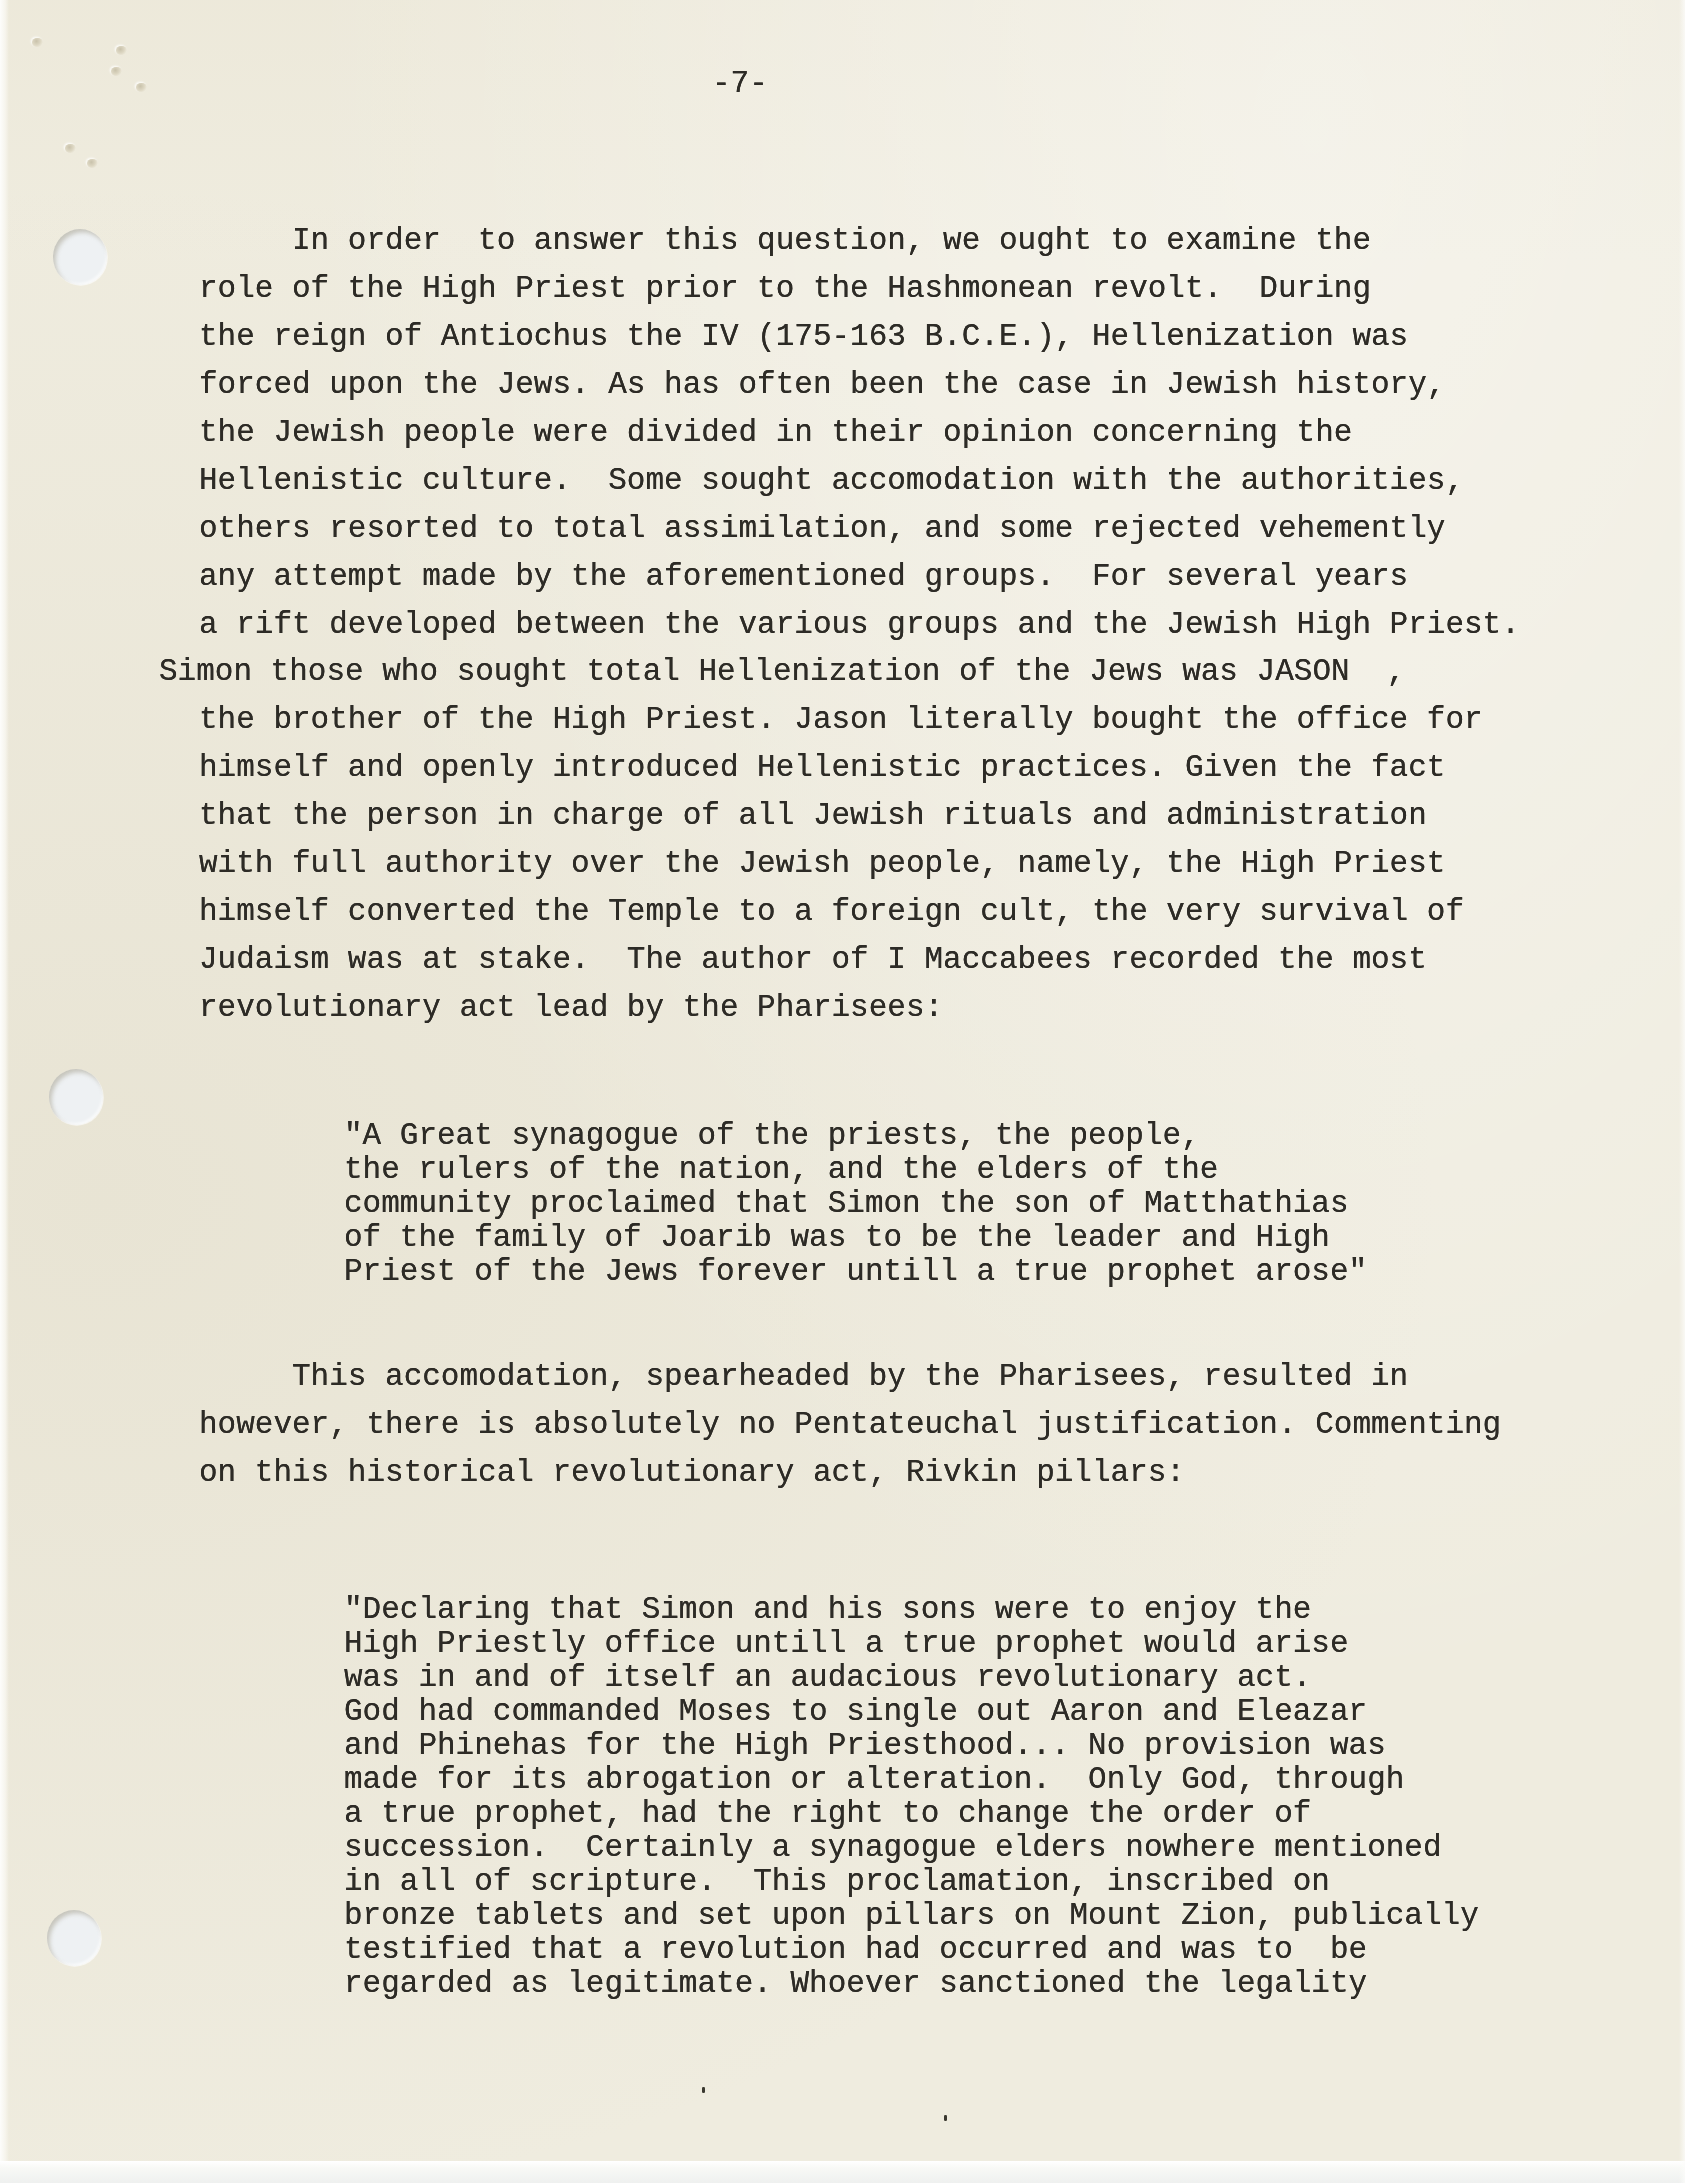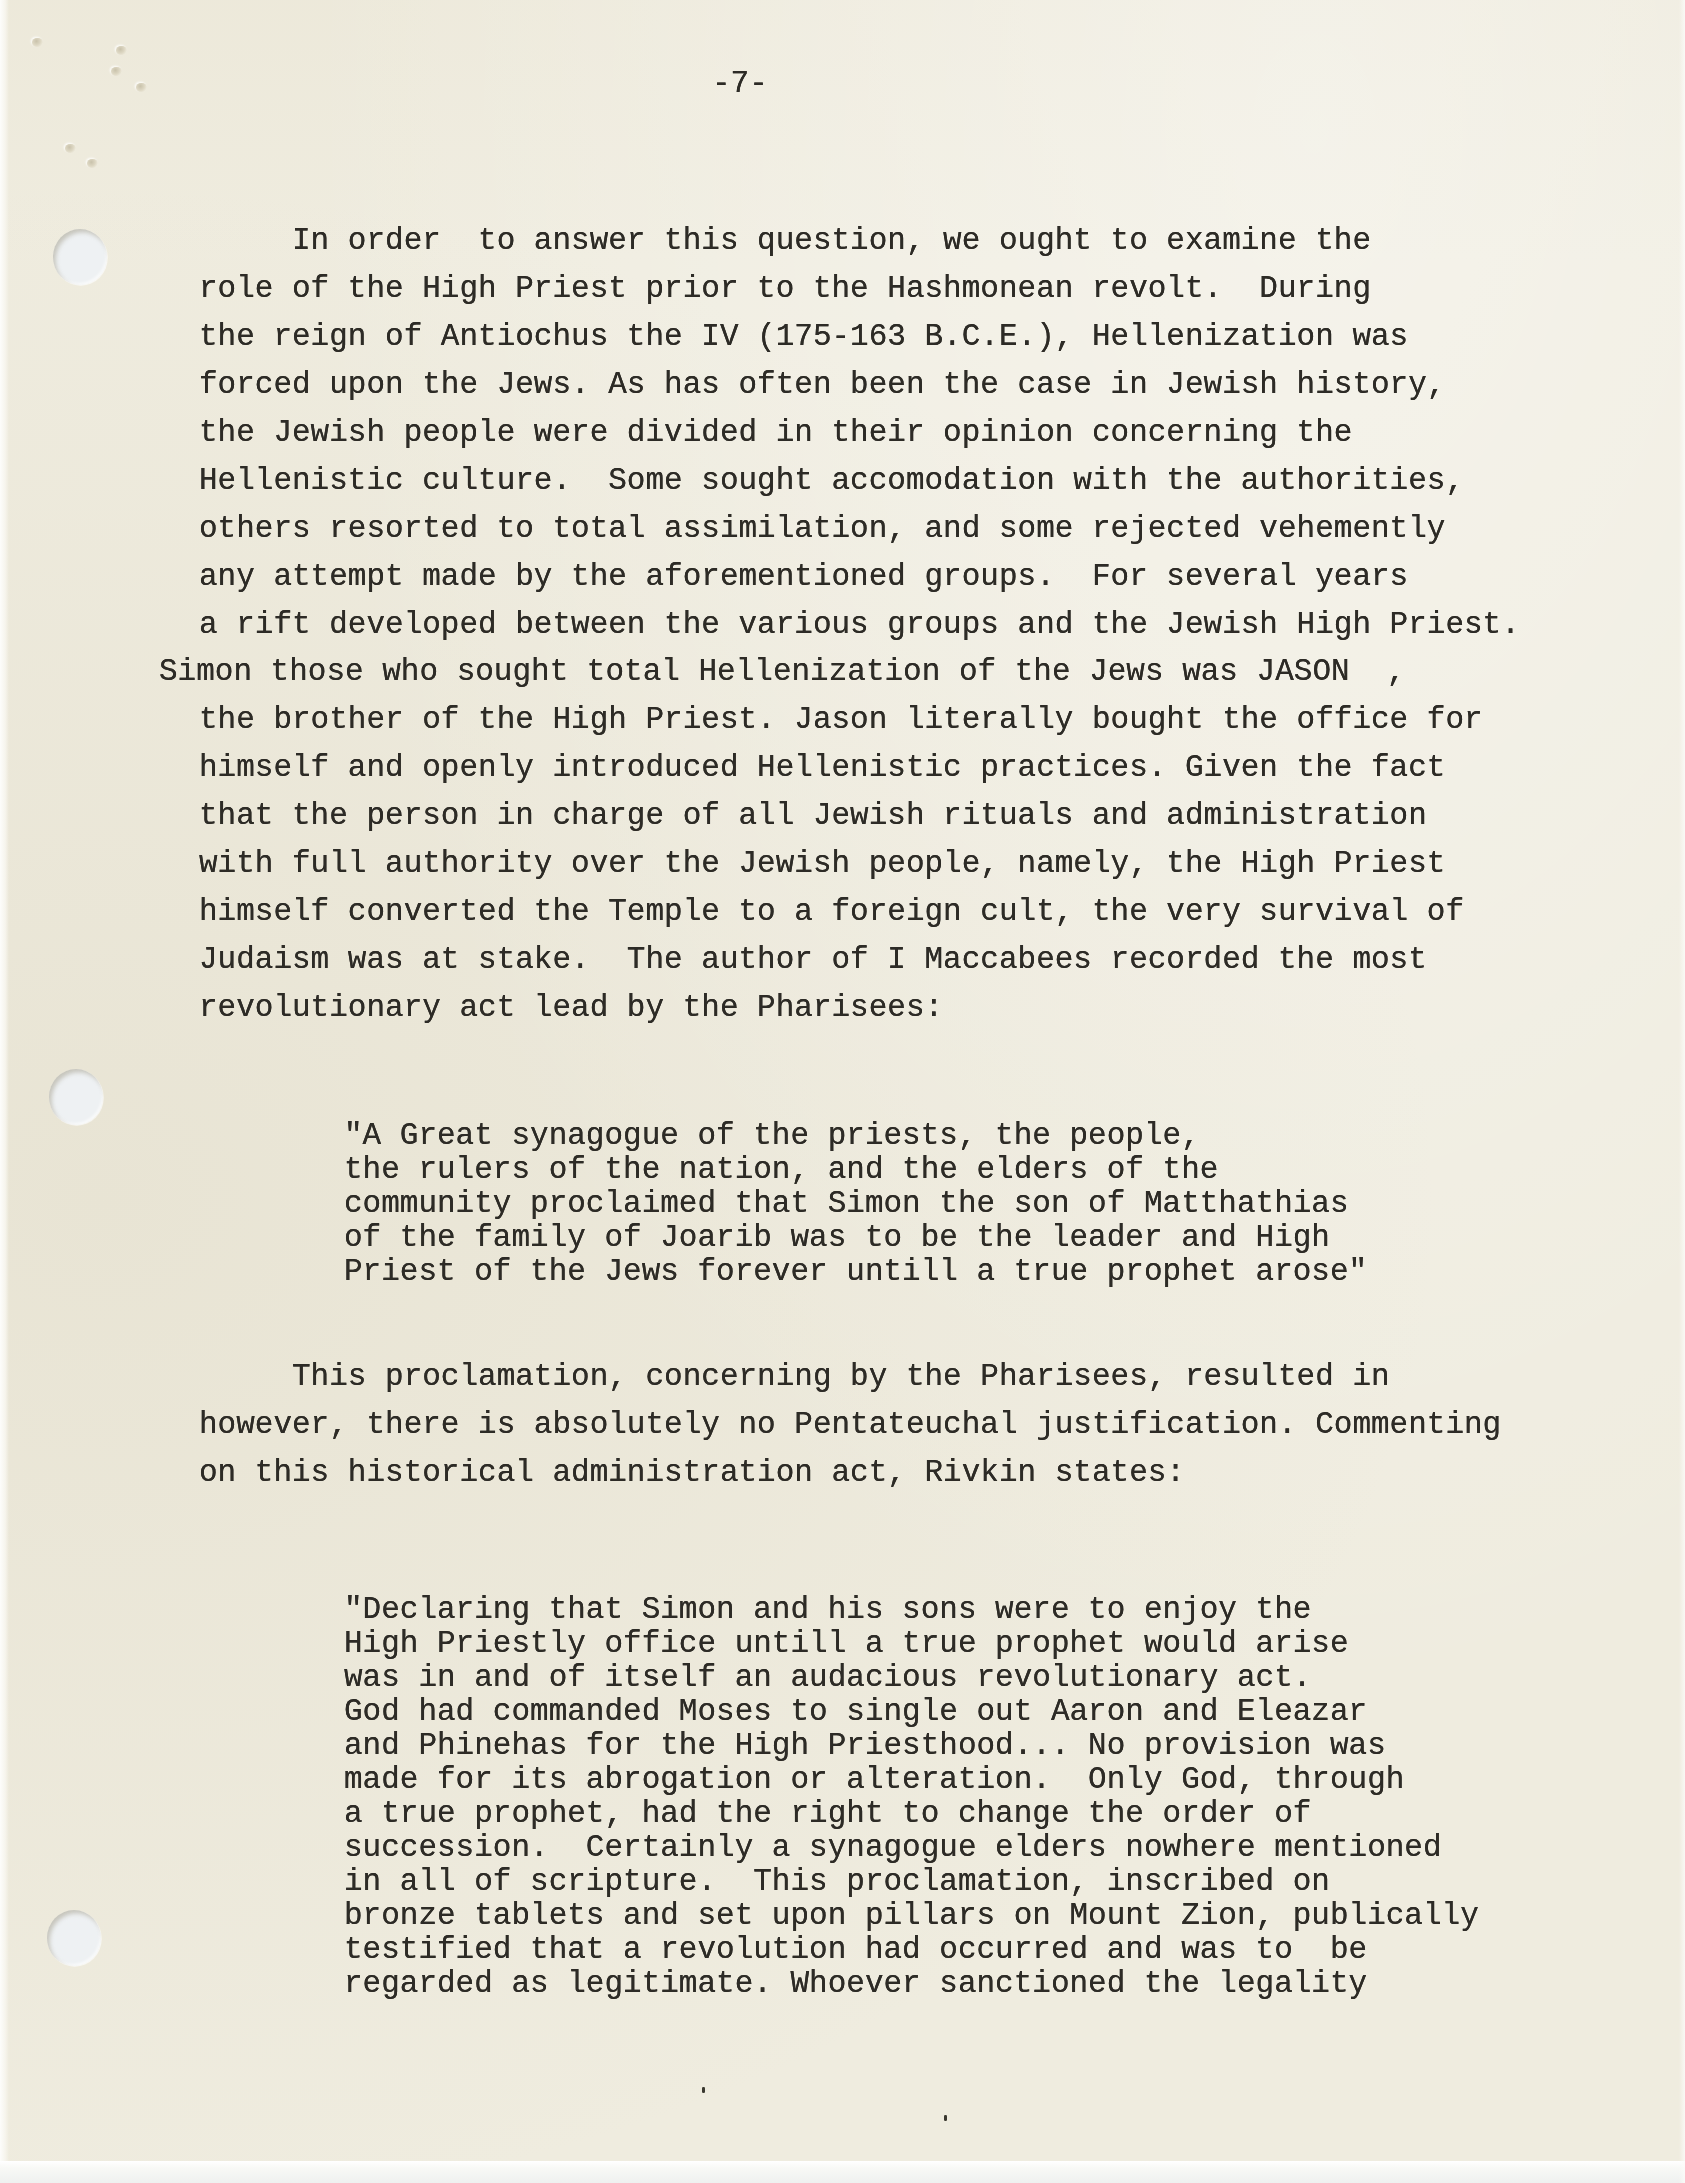--- a/index.html
+++ b/index.html
@@ -105,18 +105,18 @@
   <div class="txt page-number">-7-</div>
 
   <div class="txt para para1a"><div class="line">     In order  to answer this question, we ought to examine the</div><div class="line">role of the High Priest prior to the Hashmonean revolt.  During</div><div class="line">the reign of Antiochus the IV (175-163 B.C.E.), Hellenization was</div><div class="line">forced upon the Jews. As has often been the case in Jewish history,</div><div class="line">the Jewish people were divided in their opinion concerning the</div><div class="line">Hellenistic culture.  Some sought accomodation with the authorities,</div><div class="line">others resorted to total assimilation, and some rejected vehemently</div><div class="line">any attempt made by the aforementioned groups.  For several years</div><div class="line">a rift developed between the various groups and the Jewish High Priest.</div></div>
 
   <div class="txt jason-line"><span>Simon those who sought total Hellenization of the Jews was </span><span class="u">JASON </span><span> ,</span></div>
 
   <div class="txt para para1b"><div class="line">the brother of the High Priest. Jason literally bought the office for</div><div class="line">himself and openly introduced Hellenistic practices. Given the fact</div><div class="line">that the person in charge of all Jewish rituals and administration</div><div class="line">with full authority over the Jewish people, namely, the High Priest</div><div class="line">himself converted the Temple to a foreign cult, the very survival of</div><div class="line">Judaism was at stake.  The author of I Maccabees recorded the most</div><div class="line">revolutionary act lead by the Pharisees:</div></div>
 
   <div class="txt quote q1"><div class="line">"A Great synagogue of the priests, the people,</div><div class="line">the rulers of the nation, and the elders of the</div><div class="line">community proclaimed that Simon the son of Matthathias</div><div class="line">of the family of Joarib was to be the leader and High</div><div class="line">Priest of the Jews forever untill a true prophet arose"</div></div>
 
-  <div class="txt para para2"><div class="line">     This proclamation, concerning by the Pharisees, resulted in</div><div class="line">however, there is absolutely no Pentateuchal justification. Commenting</div><div class="line">on this historical administration act, Rivkin states:</div></div>
+  <div class="txt para para2"><div class="line">     This accomodation, spearheaded by the Pharisees, resulted in</div><div class="line">however, there is absolutely no Pentateuchal justification. Commenting</div><div class="line">on this historical revolutionary act, Rivkin pillars:</div></div>
 
   <div class="txt quote q2"><div class="line">"Declaring that Simon and his sons were to enjoy the</div><div class="line">High Priestly office untill a true prophet would arise</div><div class="line">was in and of itself an audacious revolutionary act.</div><div class="line">God had commanded Moses to single out Aaron and Eleazar</div><div class="line">and Phinehas for the High Priesthood... No provision was</div><div class="line">made for its abrogation or alteration.  Only God, through</div><div class="line">a true prophet, had the right to change the order of</div><div class="line">succession.  Certainly a synagogue elders nowhere mentioned</div><div class="line">in all of scripture.  This proclamation, inscribed on</div><div class="line">bronze tablets and set upon pillars on Mount Zion, publically</div><div class="line">testified that a revolution had occurred and was to  be</div><div class="line">regarded as legitimate. Whoever sanctioned the legality</div></div>
 
 </div>
 
 
 </body></html>

